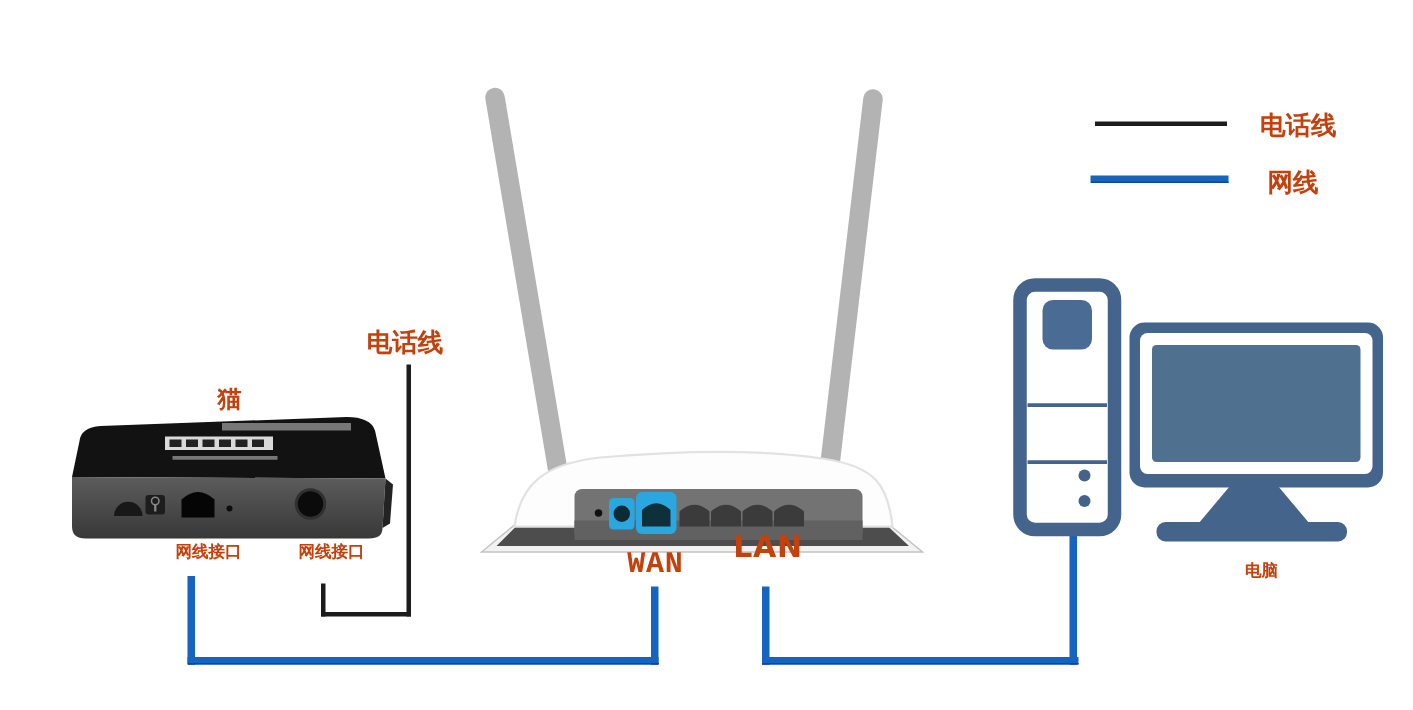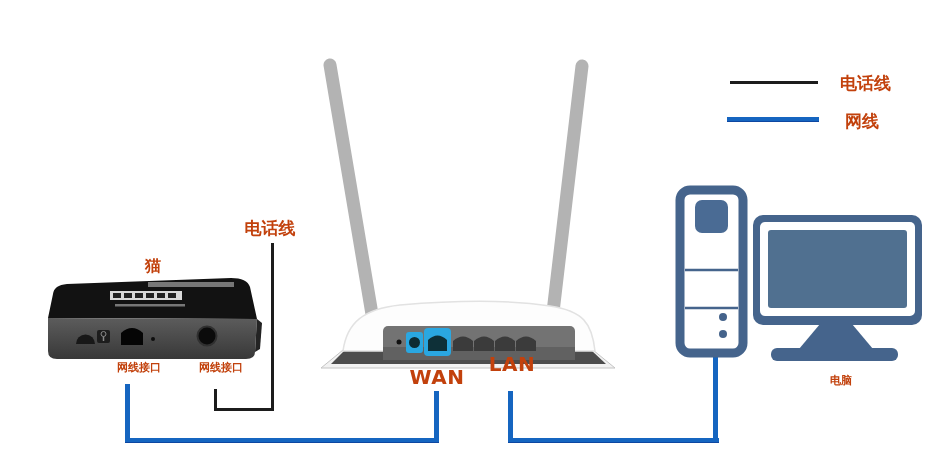--- a/index.html
+++ b/index.html
@@ -95,21 +95,21 @@
     <rect x="104" y="273" width="27" height="28" rx="4" fill="#2AA7E1"></rect>
     <path d="M 108,296 L 108,285 Q 117.5,276 127,285 L 127,296 Z" fill="#0e3038"></path>
     <g fill="#3b3b3b">
       <path d="M133,296 L133,286 Q143,277 153,286 L153,296 Z"></path>
       <path d="M154,296 L154,286 Q164,277 174,286 L174,296 Z"></path>
       <path d="M175,296 L175,286 Q185,277 195,286 L195,296 Z"></path>
       <path d="M196,296 L196,286 Q206,277 216,286 L216,296 Z"></path>
     </g>
   </svg>
 
-  <div class="lbl router-port-label center" style="left:437px;top:365px;">WAN</div>
+  <div class="lbl router-port-label center" style="left:437px;top:365px;font-family:Liberation Mono, monospace;">WAN</div>
   <div class="lbl router-port-label center" style="left:512px;top:352px;">LAN</div>
 
   <svg class="abs" style="left:672px;top:183px;width:260px;height:185px;" viewBox="0 0 260 185">
     <rect x="8" y="7" width="63" height="163" rx="10" fill="#ffffff" stroke="#45648C" stroke-width="9"></rect>
     <rect x="23" y="17" width="33" height="33" rx="7" fill="#4A6B94"></rect>
     <line x1="13" y1="87" x2="66" y2="87" stroke="#45648C" stroke-width="2.5"></line>
     <line x1="13" y1="125" x2="66" y2="125" stroke="#45648C" stroke-width="2.5"></line>
     <circle cx="51" cy="134" r="4" fill="#44638b"></circle>
     <circle cx="51" cy="151" r="4" fill="#44638b"></circle>
     <rect x="81" y="32" width="169" height="110" rx="10" fill="#45648C"></rect>

